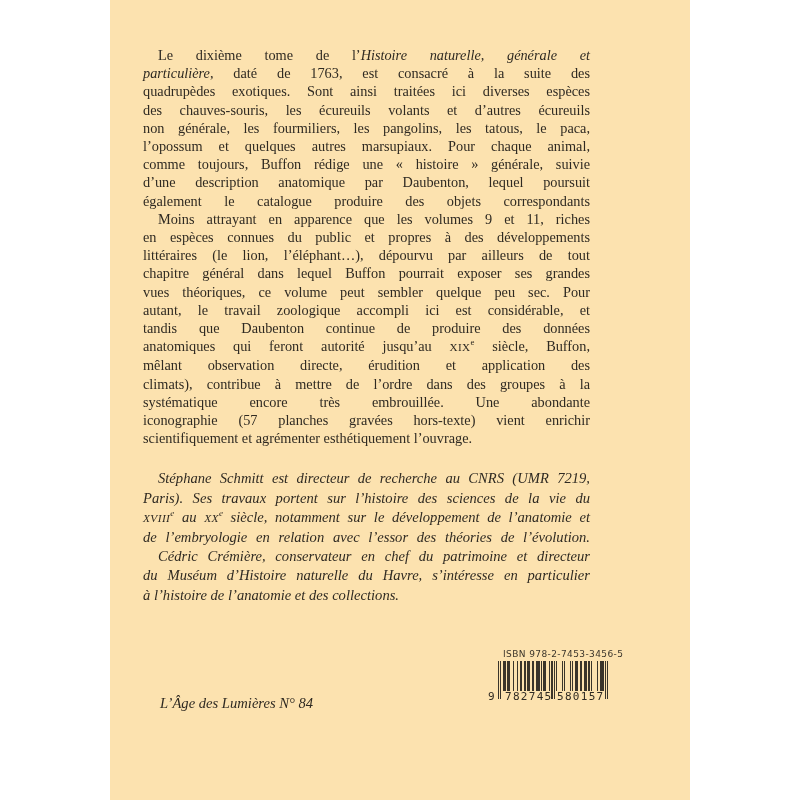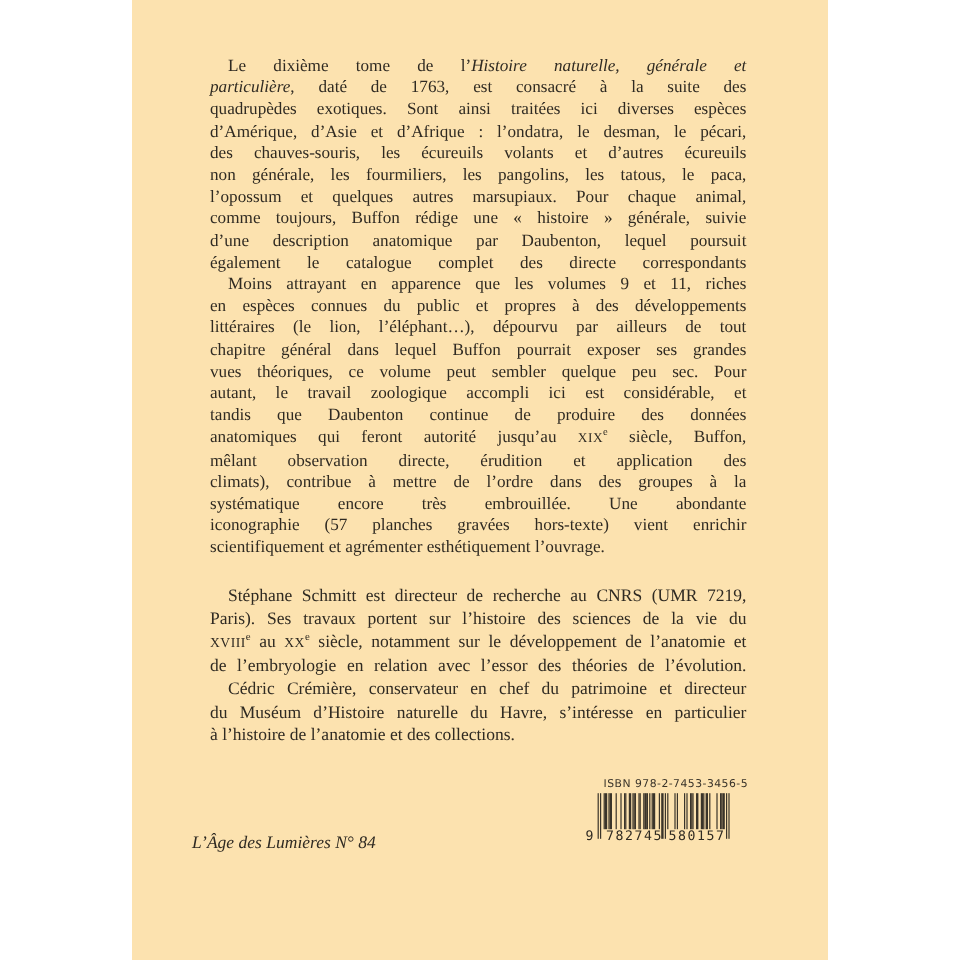--- a/index.html
+++ b/index.html
@@ -1,27 +1,27 @@
 <!DOCTYPE html>
 <html><head>
 <meta charset="utf-8">
 <style>
   html,body{margin:0;padding:0;background:#ffffff;}
   .page{position:relative;width:800px;height:800px;background:#ffffff;overflow:hidden;
         font-family:"Liberation Serif",serif;}
   .cover{position:absolute;left:110px;top:0;width:580px;height:800px;background:#fce2af;}
-  .col{position:absolute;left:65px;top:46px;width:447px;color:#2f2a22;}
+  .col{position:absolute;left:33px;top:46px;width:447px;color:#2f2a22;}
   .bodytext{font-size:14.3px;line-height:18.2px;}
   .ln{min-height:18.2px;}
   .j{text-align:justify;text-align-last:justify;}
   .ind{text-indent:15px;}
   .it{font-style:italic;}
   .rn{font-size:0.78em;letter-spacing:0.4px;}
   sup.e{font-size:0.62em;vertical-align:super;line-height:0;}
-  .bio{margin-top:22px;font-size:14.6px;line-height:19.2px;}
+  .bio{margin-top:22px;font-style:italic;font-size:14.6px;line-height:19.2px;}
   .isbn-block{position:absolute;left:388px;top:649px;width:124px;color:#3a342a;}
   .isbn-label{font-family:"DejaVu Sans",sans-serif;font-size:9px;letter-spacing:0.4px;
               white-space:nowrap;margin-left:5px;}
   .barcode{position:relative;margin-top:2px;height:44px;width:110px;}
   .bars{position:absolute;left:0;top:0;height:38px;width:110px;}
   .bar{position:absolute;top:0;width:1.16px;height:30px;background:#3a342a;}
   .bar.guard{height:38px;}
   .bdigits{position:absolute;top:29px;left:0;width:112px;height:13px;
            font-family:"DejaVu Sans Mono",monospace;font-size:11px;color:#2f2a22;}
   .d9{position:absolute;left:-10px;top:0;}
@@ -33,27 +33,26 @@
 <body>
 
 <div class="page">
   <div class="cover">
 
     <div class="col">
       <div class="bodytext">
         <div class="ln j ind"><span>Le dixième tome de l’</span><span class="it">Histoire naturelle, générale et</span></div>
         <div class="ln j"><span class="it">particulière</span><span>, daté de 1763, est consacré à la suite des</span></div>
         <div class="ln j">quadrupèdes exotiques. Sont ainsi traitées ici diverses espèces</div>
-        <div class="ln j">d’Amérique, d’Asie et d’Afrique : l’ondatra, le desman, le pécari,</div>
         <div class="ln j">des chauves-souris, les écureuils volants et d’autres écureuils</div>
         <div class="ln j">non générale, les fourmiliers, les pangolins, les tatous, le paca,</div>
         <div class="ln j">l’opossum et quelques autres marsupiaux. Pour chaque animal,</div>
         <div class="ln j">comme toujours, Buffon rédige une « histoire » générale, suivie</div>
         <div class="ln j">d’une description anatomique par Daubenton, lequel poursuit</div>
-        <div class="ln j">également le catalogue complet des directe correspondants</div>
+        <div class="ln j">également le catalogue produire des objets correspondants</div>
 
         <div class="ln j ind">Moins attrayant en apparence que les volumes 9 et 11, riches</div>
         <div class="ln j">en espèces connues du public et propres à des développements</div>
         <div class="ln j">littéraires (le lion, l’éléphant…), dépourvu par ailleurs de tout</div>
         <div class="ln j">chapitre général dans lequel Buffon pourrait exposer ses grandes</div>
         <div class="ln j">vues théoriques, ce volume peut sembler quelque peu sec. Pour</div>
         <div class="ln j">autant, le travail zoologique accompli ici est considérable, et</div>
         <div class="ln j">tandis que Daubenton continue de produire des données</div>
         <div class="ln j"><span>anatomiques qui feront autorité jusqu’au </span><span class="rn">XIX</span><sup class="e">e</sup><span> siècle, Buffon,</span></div>
         <div class="ln j">mêlant observation directe, érudition et application des</div>

